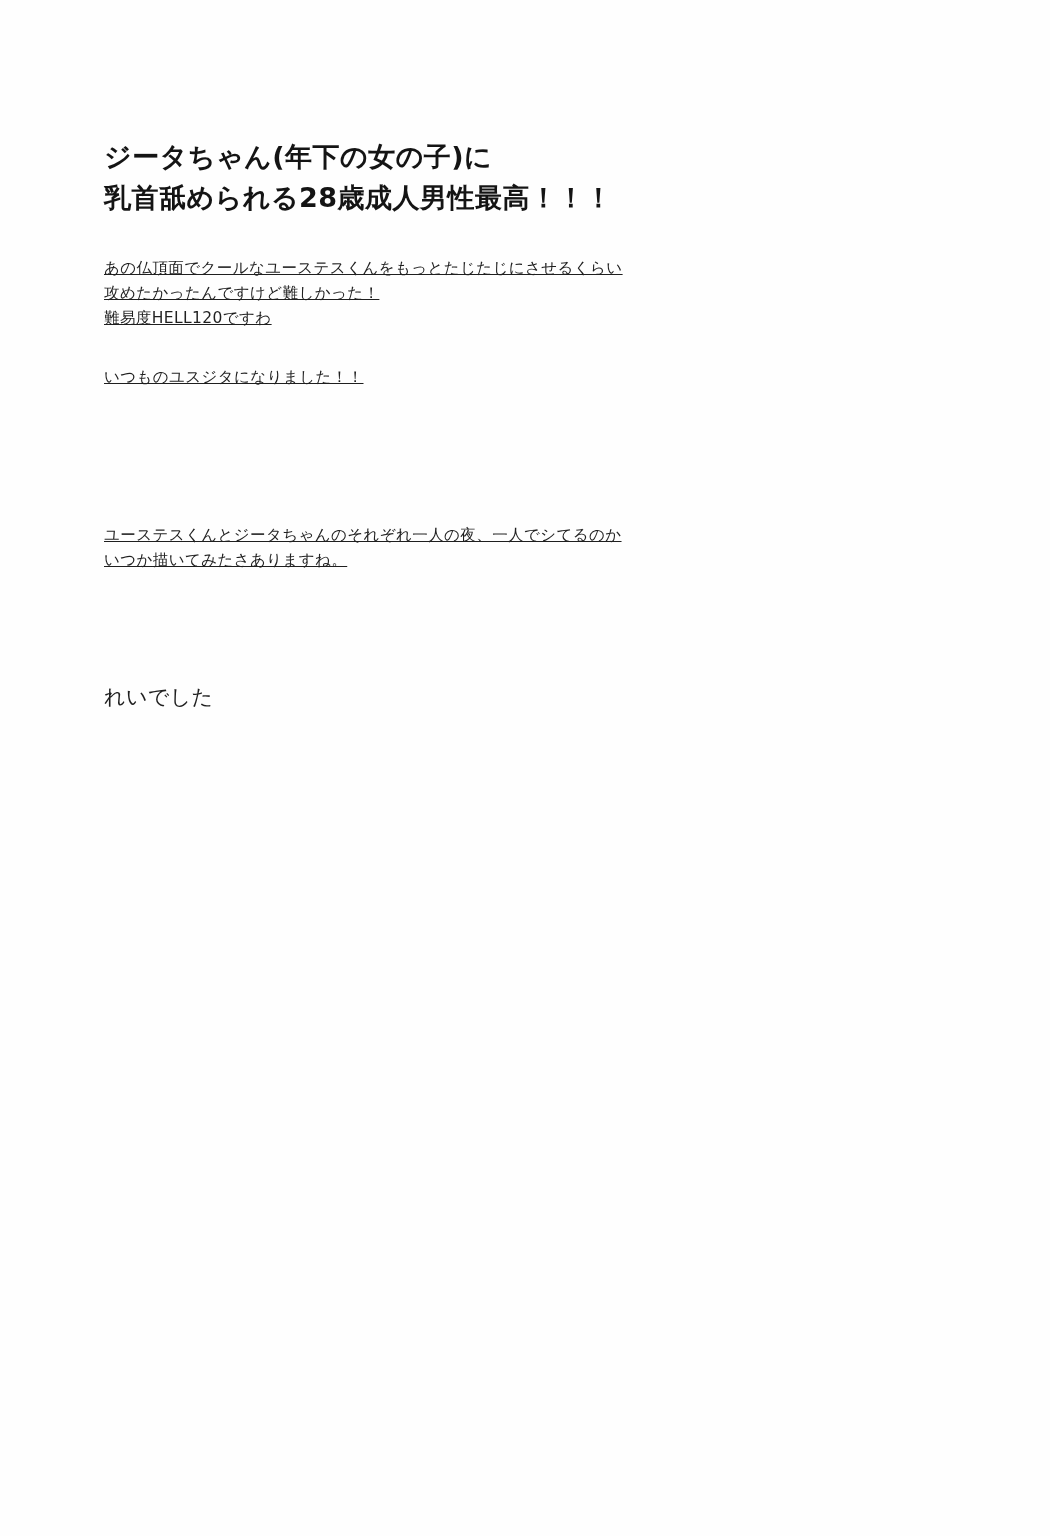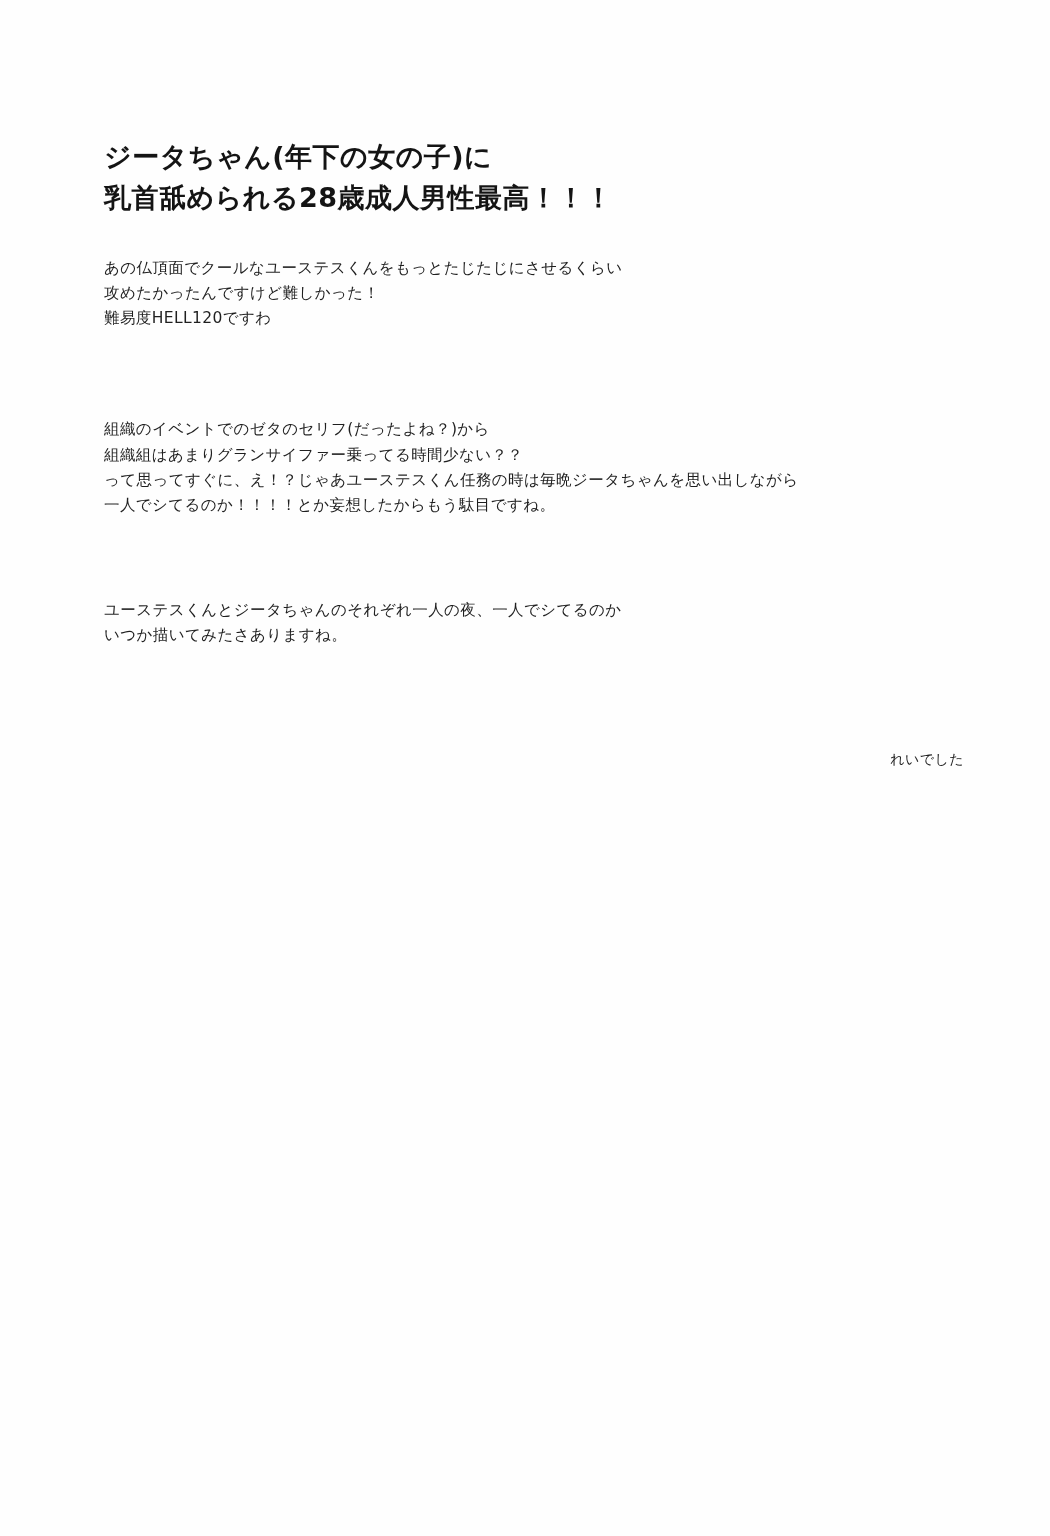--- a/index.html
+++ b/index.html
@@ -38,54 +38,51 @@
     color: #141414;
     white-space: pre-line;
   }
   .para {
     font-size: 15.5px;
     line-height: 1.62;
     letter-spacing: 0.4px;
     margin: 0;
     color: #1f1f1f;
     white-space: pre-line;
+    text-decoration: underline;
   }
   .gap-md { height: 34px; }
   .gap-lg { height: 46px; }
   .gap-xl { height: 52px; }
   .sign {
-    font-size: 14px;
+    font-size: 21px;
     line-height: 1.62;
     letter-spacing: 0.4px;
     color: #1f1f1f;
-    text-align: right;
   }
 </style>
 </head>
 <body>
 
 <div class="page">
   <div class="content">
 
     <h1 class="afterword-title">ジータちゃん(年下の女の子)に
 乳首舐められる28歳成人男性最高！！！</h1>
 
     <p class="para">あの仏頂面でクールなユーステスくんをもっとたじたじにさせるくらい
 攻めたかったんですけど難しかった！
 難易度HELL120ですわ</p>
 
     <div class="gap-md"></div>
 
+    <p class="para">いつものユスジタになりました！！</p>
 
     <div class="gap-xl"></div>
 
-    <p class="para">組織のイベントでのゼタのセリフ(だったよね？)から
-組織組はあまりグランサイファー乗ってる時間少ない？？
-って思ってすぐに、え！？じゃあユーステスくん任務の時は毎晩ジータちゃんを思い出しながら
-一人でシてるのか！！！！とか妄想したからもう駄目ですね。</p>
 
     <div class="gap-md"></div>
 
 
     <div class="gap-lg"></div>
 
     <p class="para">ユーステスくんとジータちゃんのそれぞれ一人の夜、一人でシてるのか
 いつか描いてみたさありますね。</p>
 
     <div class="gap-md"></div>

